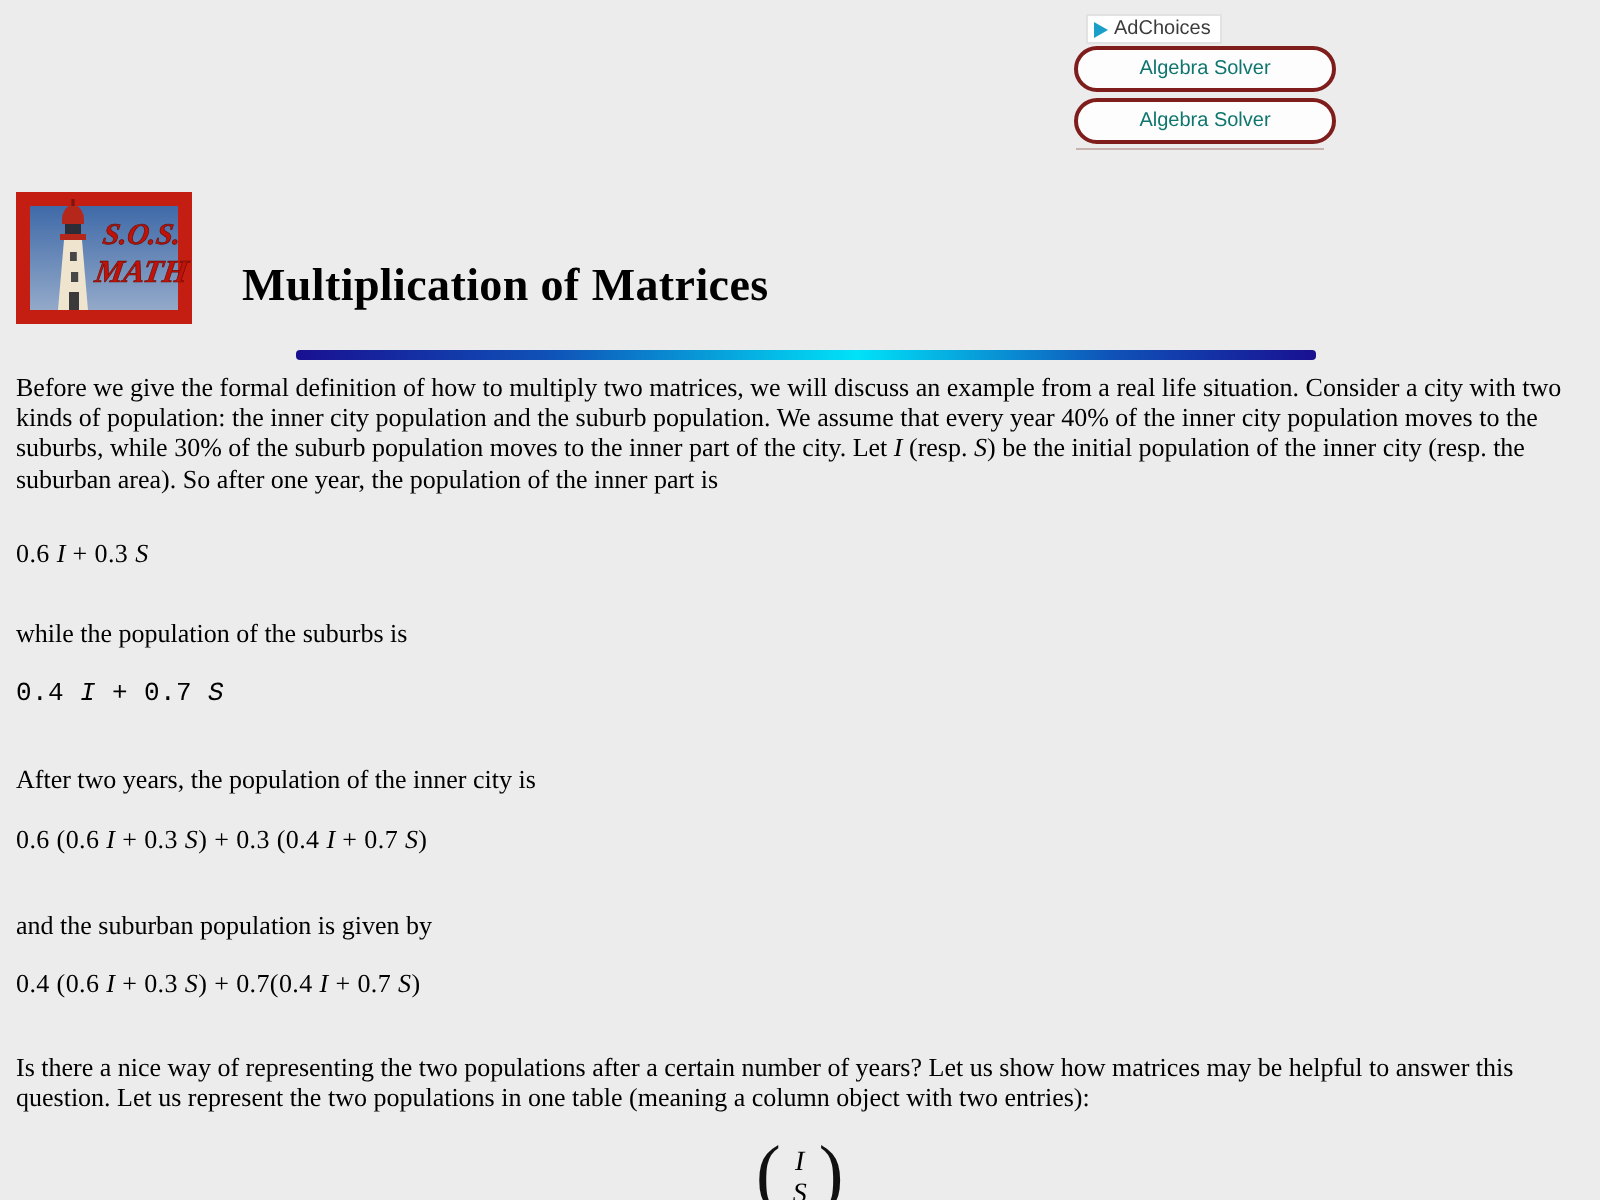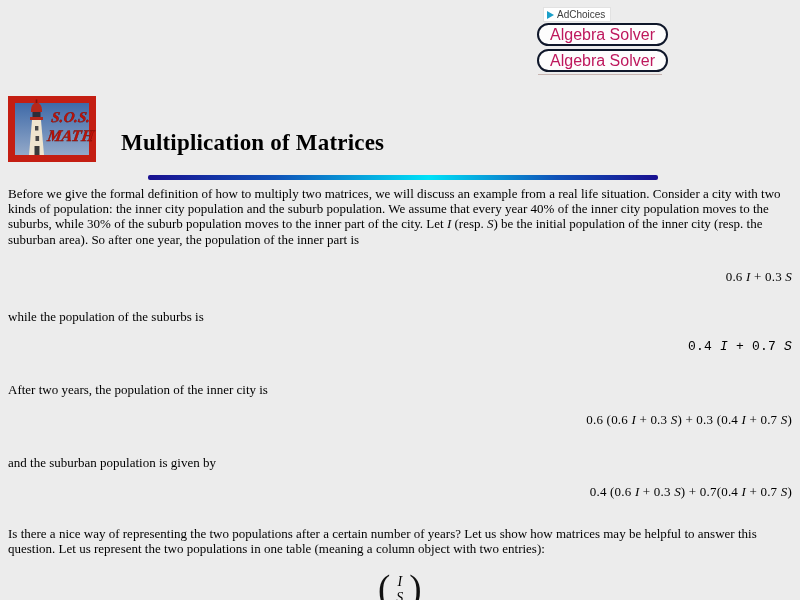--- a/index.html
+++ b/index.html
@@ -24,25 +24,25 @@
     cursor:pointer;
   }
   .adchoices .tri {
     width:0; height:0;
     border-top:4px solid transparent;
     border-bottom:4px solid transparent;
     border-left:7px solid #1a9fc9;
   }
   .solver-btn {
     position:absolute; left:0; width:131px; height:23px;
-    border:2px solid #0f172a; border-radius:12px;
+    border:2px solid #7f1d1d; border-radius:12px;
     background:#fdfdfd;
     display:flex; align-items:center; justify-content:center;
     font-family:"Liberation Sans", sans-serif;
-    font-size:16px; color:#be185d;
+    font-size:10px; color:#0f766e;
     cursor:pointer;
   }
   .solver-btn.b1 { top:17px; }
   .solver-btn.b2 { top:43px; }
   .ad-underline {
     position:absolute; top:68px; left:1px; width:124px; height:1px;
     background:#c7b4b0;
   }
 
   
@@ -57,21 +57,21 @@
     border-radius:2px;
   }
 
   
   .para {
     position:absolute; left:8px; width:786px;
     font-size:13px; line-height:15.2px;
   }
   .formula {
     position:absolute; left:8px; width:784px;
-    font-size:13px; text-align:right; letter-spacing:.2px;
+    font-size:13px; text-align:left; letter-spacing:.2px;
   }
   .p1 { top:186px; }
   .f1 { top:269px; }
   .p2 { top:309px; }
   .f2 { top:339px;font-family:Liberation Mono, monospace; }
   .p3 { top:382px; }
   .f3 { top:412px; }
   .p4 { top:455px; }
   .f4 { top:484px; }
   .p5 { top:526px; }

